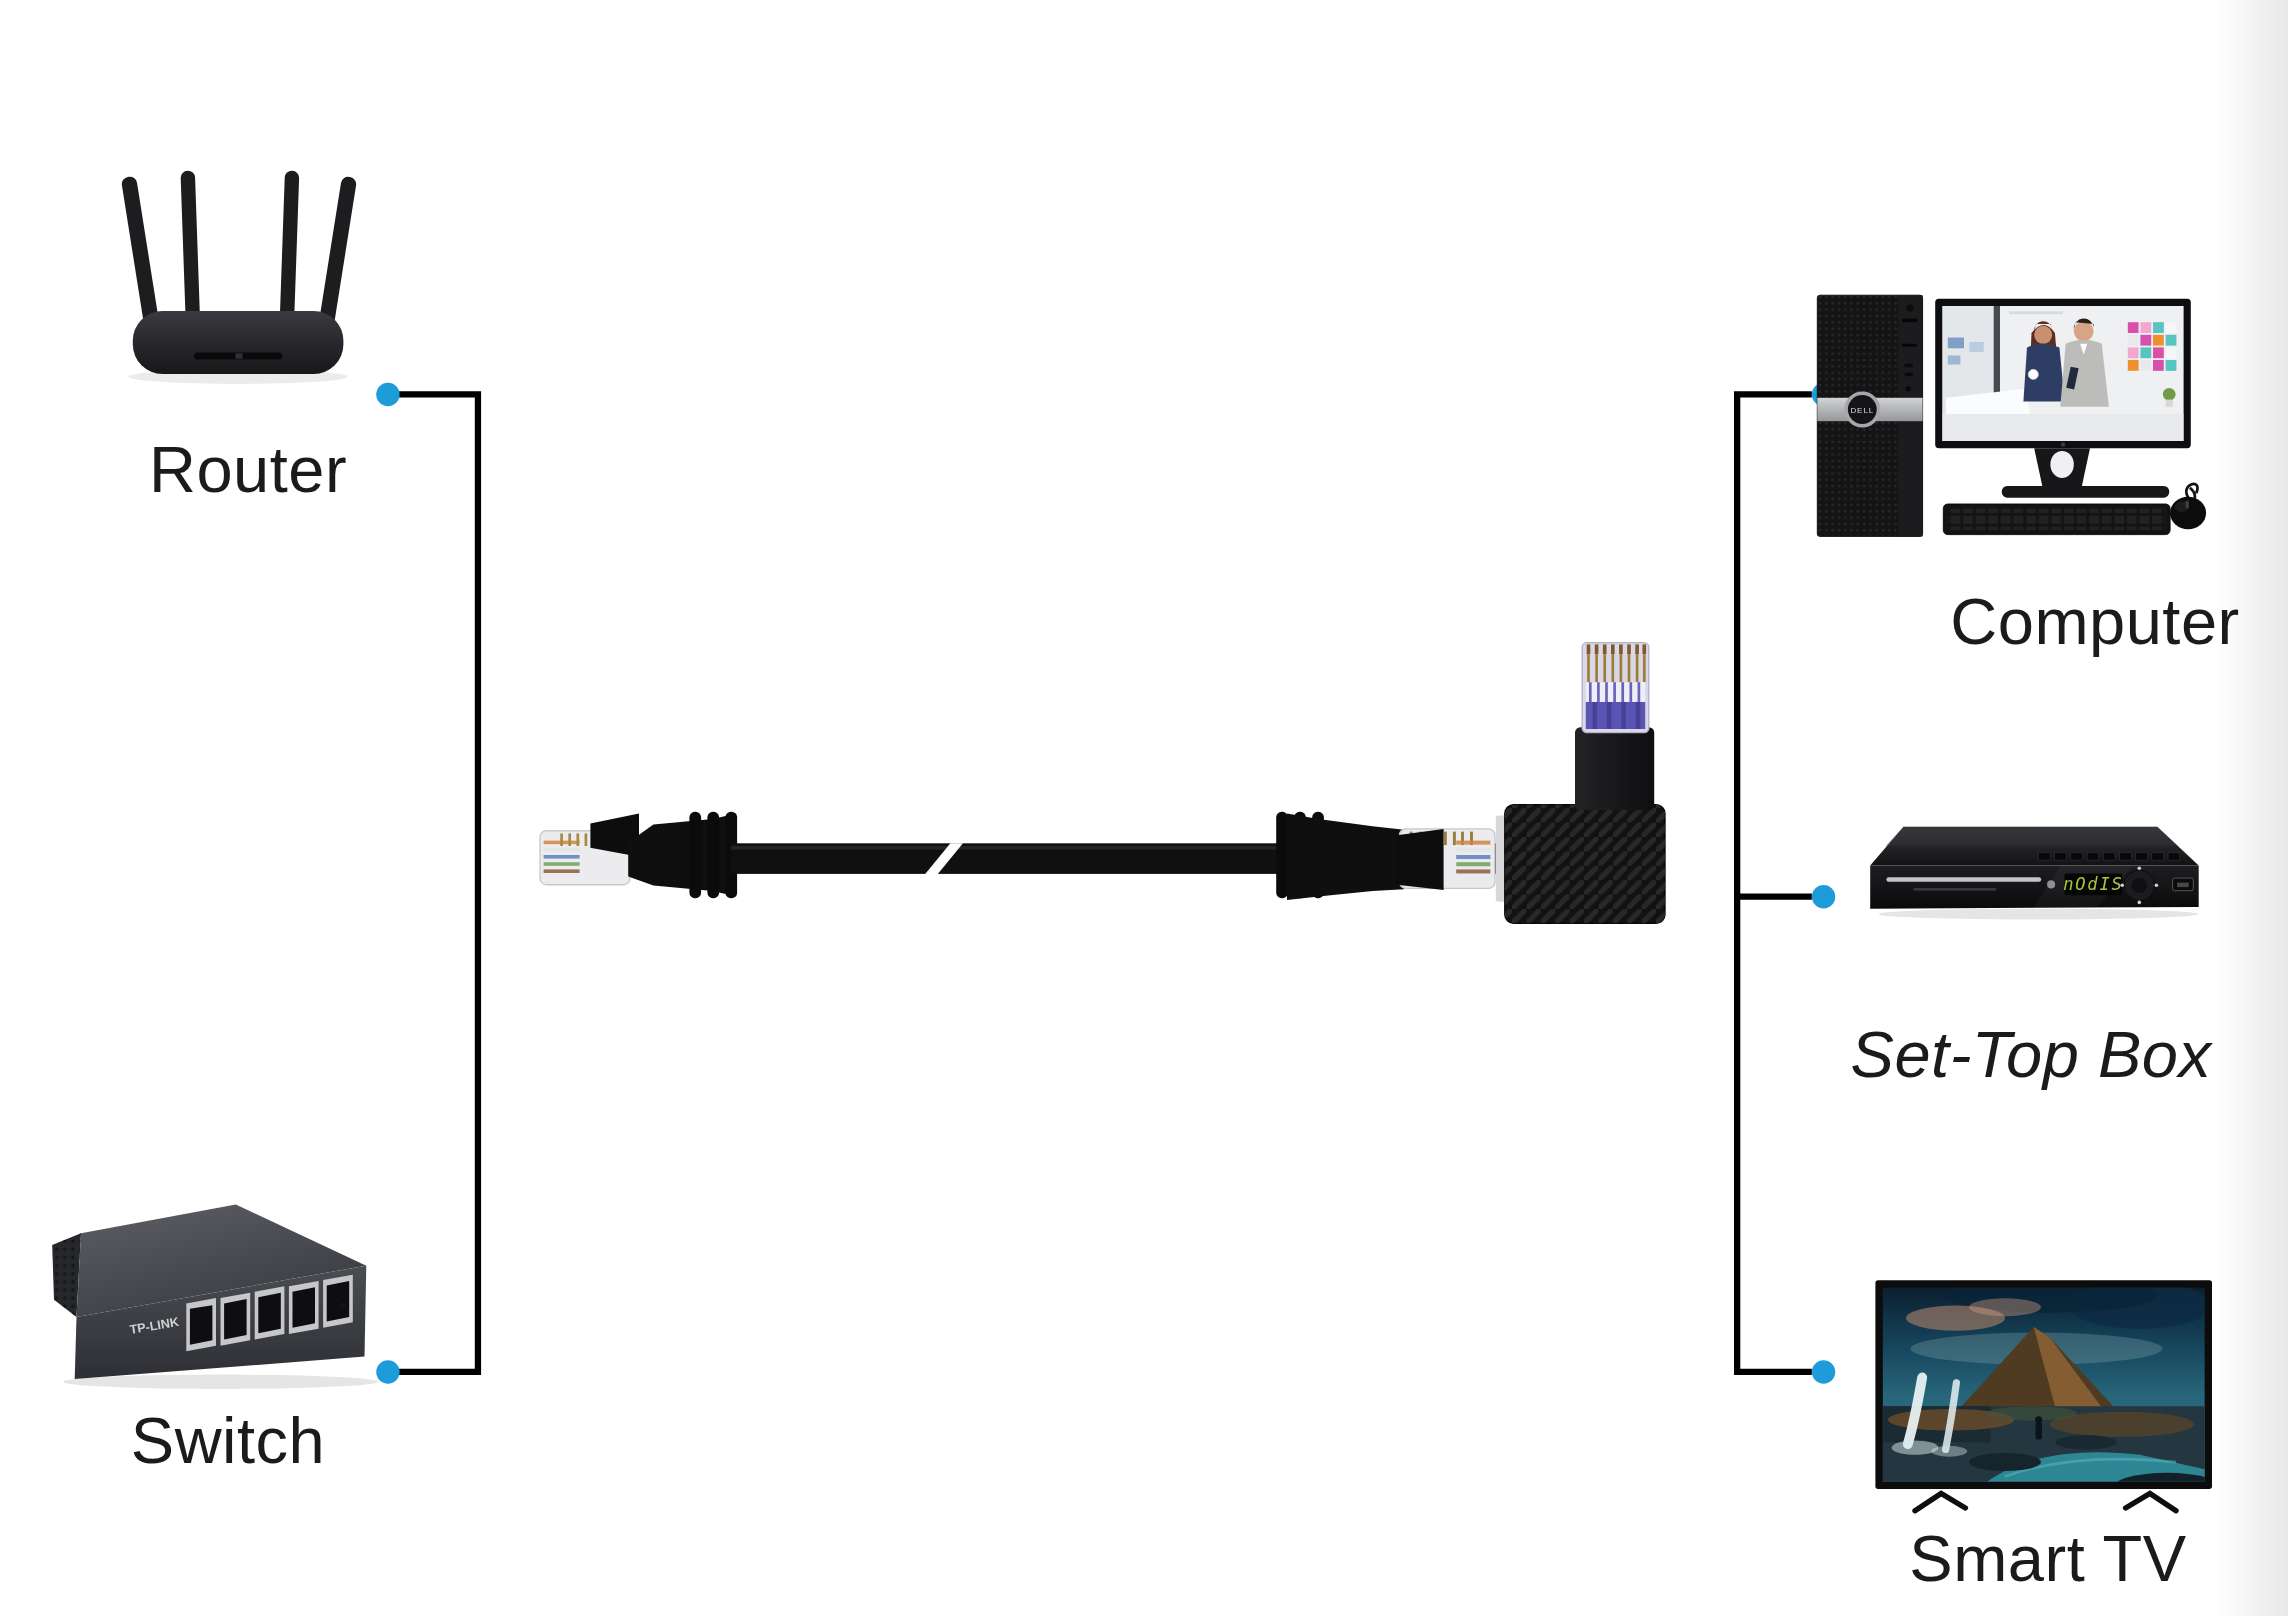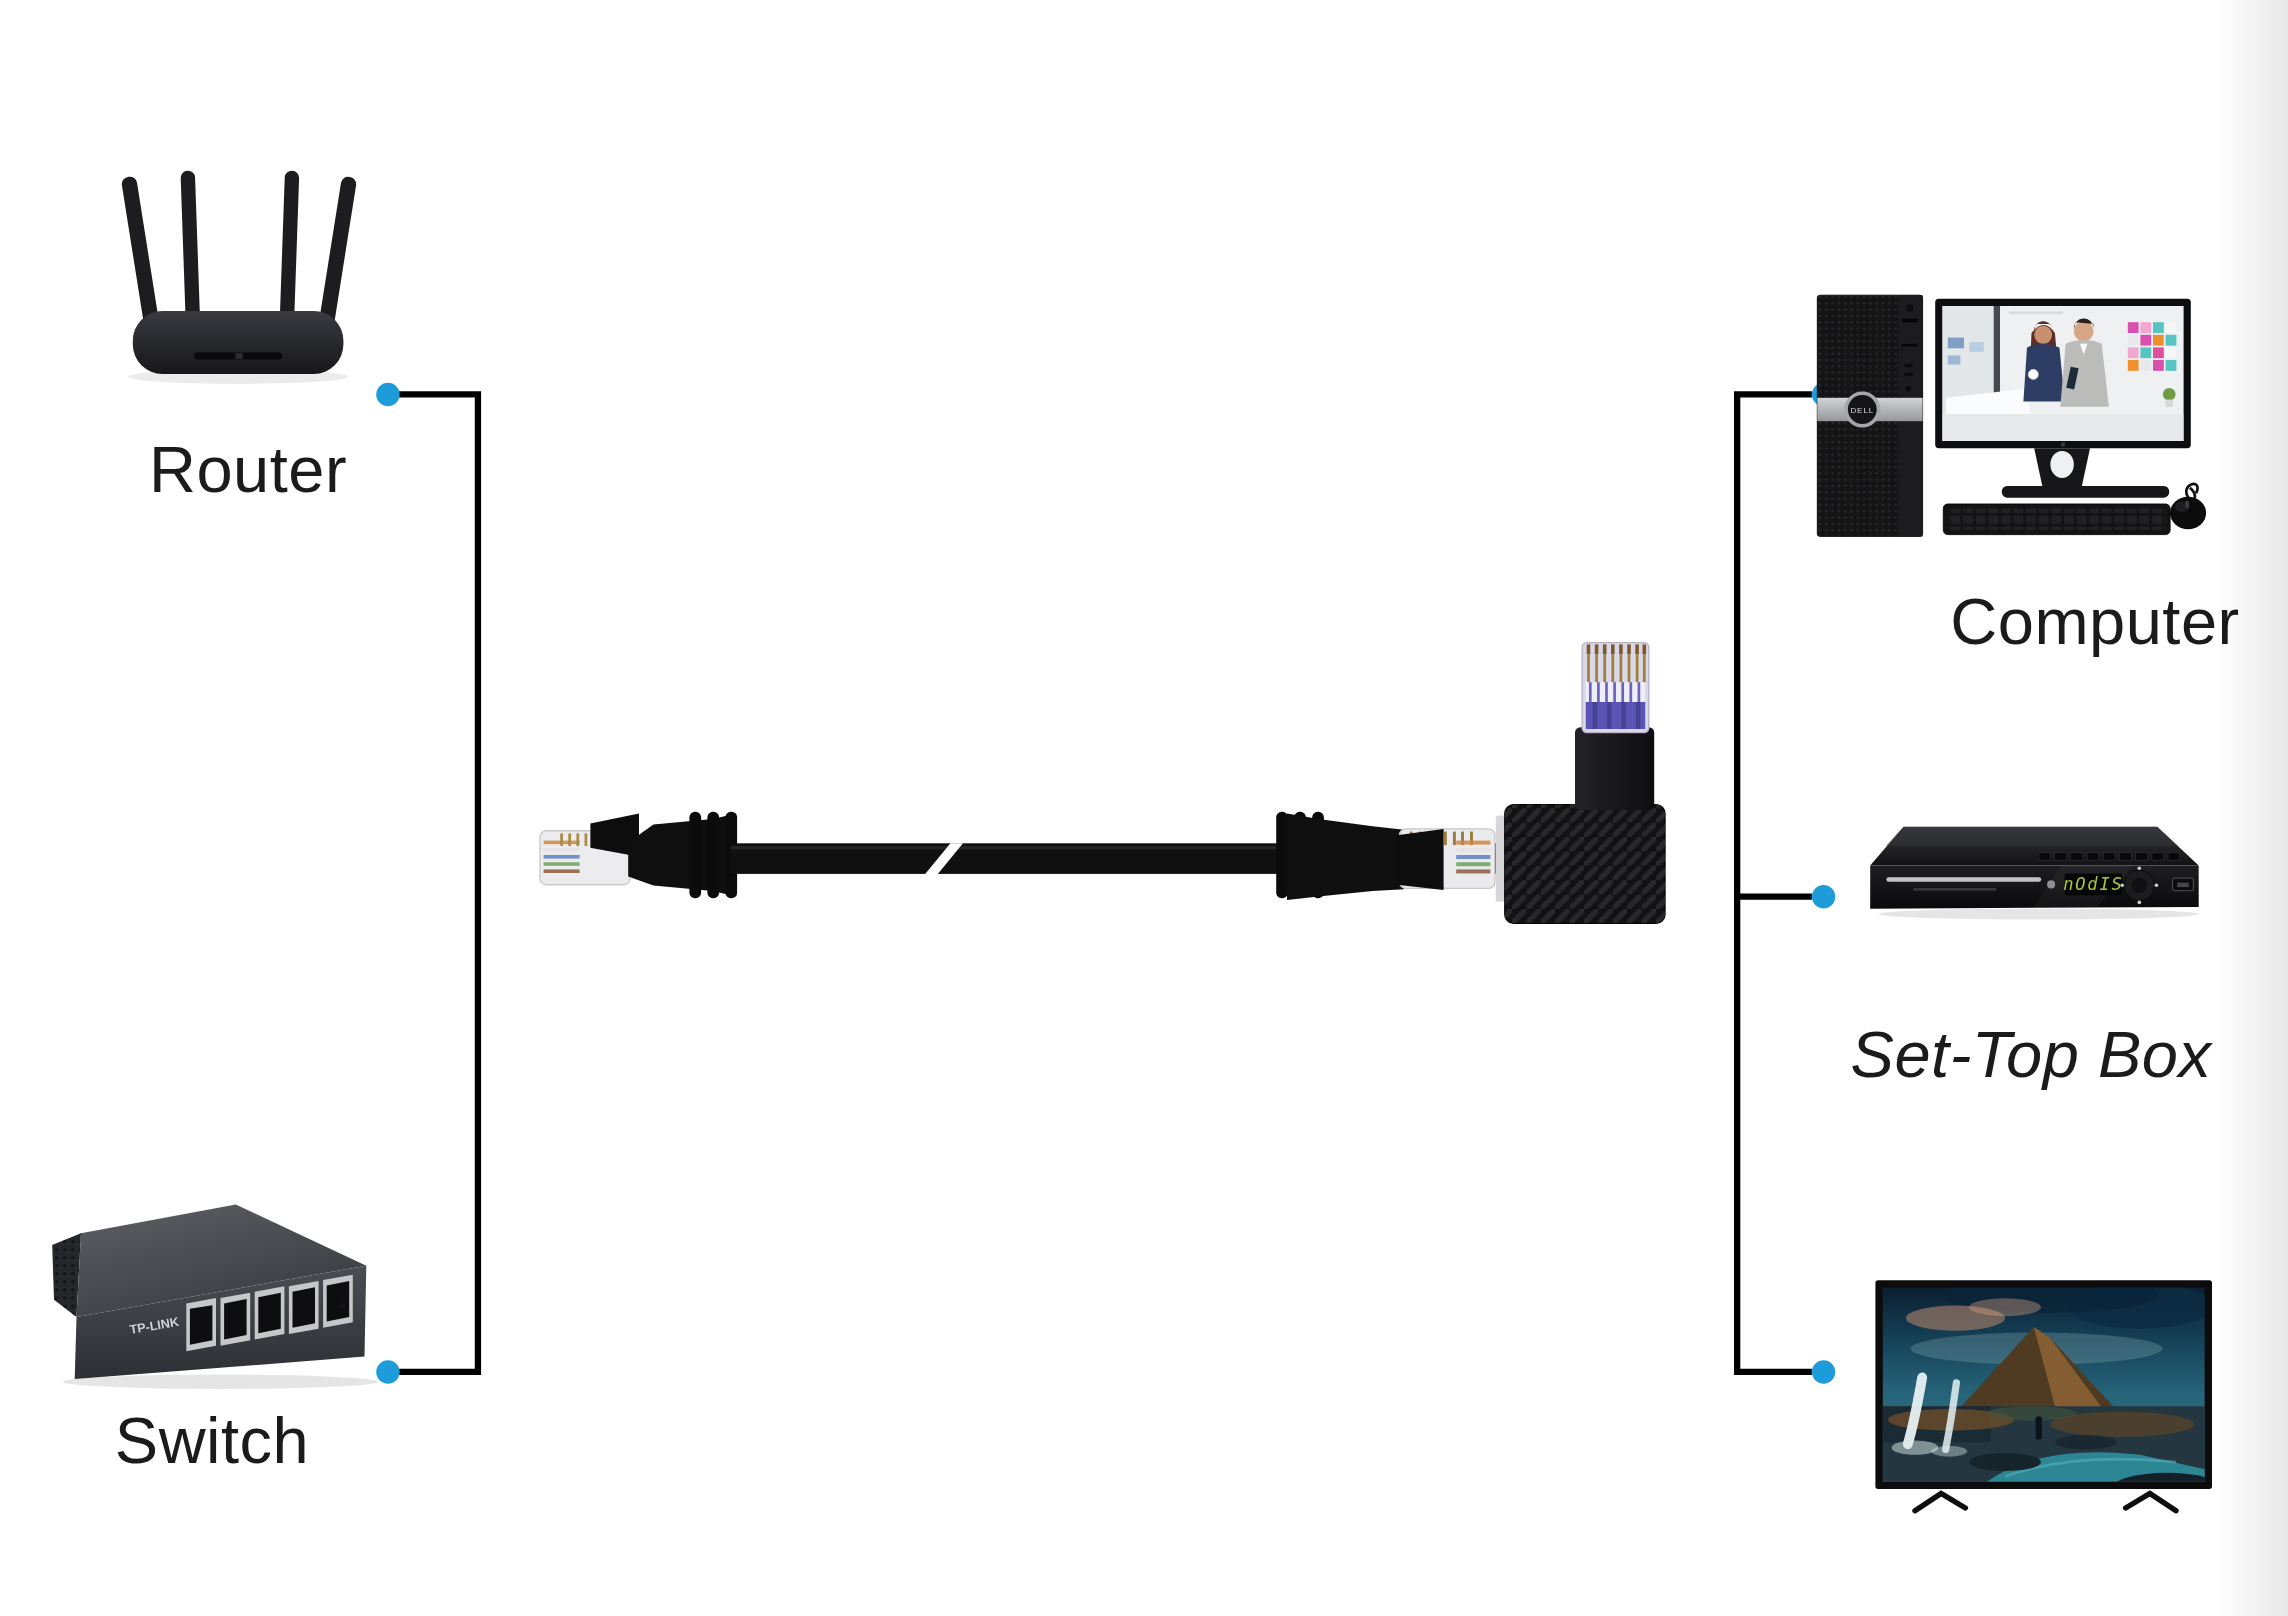--- a/index.html
+++ b/index.html
@@ -83,21 +83,21 @@
         <polygon points="237,111 262,106 262,146 237,151" fill="#0e0e10"></polygon>
         <polygon points="271,99 304,93 304,146 271,152" fill="#c6c7c9"></polygon>
         <polygon points="275,105 300,100 300,140 275,145" fill="#0e0e10"></polygon>
         <polygon points="309,92 342,86 342,139 309,145" fill="#c6c7c9"></polygon>
         <polygon points="313,98 338,93 338,133 313,138" fill="#0e0e10"></polygon>
       </g>
       <text class="brand-text" transform="translate(95,152) rotate(-9.5)" font-size="14" font-weight="bold" fill="#d2d3d5">TP-LINK</text>
       <circle cx="331" cy="120" r="4" fill="#151517" stroke="#0a0a0a"></circle>
     </svg>
   </div>
-  <div class="label" style="left:212px;top:1408px;">Switch</div>
+  <div class="label" style="left:228px;top:1408px;">Switch</div>
 
   <div class="device" style="left:504px;top:621px;">
     <svg width="1224" height="342" viewBox="0 0 1360 380">
       <defs>
         <pattern id="hatch" width="16" height="16" patternUnits="userSpaceOnUse" patternTransform="rotate(0)">
           <path d="M-4,20 L20,-4" stroke="#2a2a2e" stroke-width="6" fill="none"></path>
         </pattern>
         <linearGradient id="stemG" x1="0" y1="0" x2="1" y2="0">
           <stop offset="0" stop-color="#232326"></stop>
             <stop offset="1" stop-color="#0e0e10"></stop>
@@ -411,16 +411,17 @@
           <rect x="184" y="168" width="7" height="19" rx="2" fill="#0b141b"></rect>
           <circle cx="187.5" cy="165" r="4" fill="#0b141b"></circle>
         </g>
       </g>
       <g stroke="#0e0e0f" stroke-width="6" fill="none" stroke-linecap="round">
         <path d="M50,266 L79,247 L106,263"></path>
         <path d="M284,263 L311,247 L340,266"></path>
       </g>
     </svg>
   </div>
+  <div class="label" style="left:2048px;top:1526px;">Smart TV</div>
 
   <div class="edge-strip"></div>
 </div>
 
 
 </body></html>

